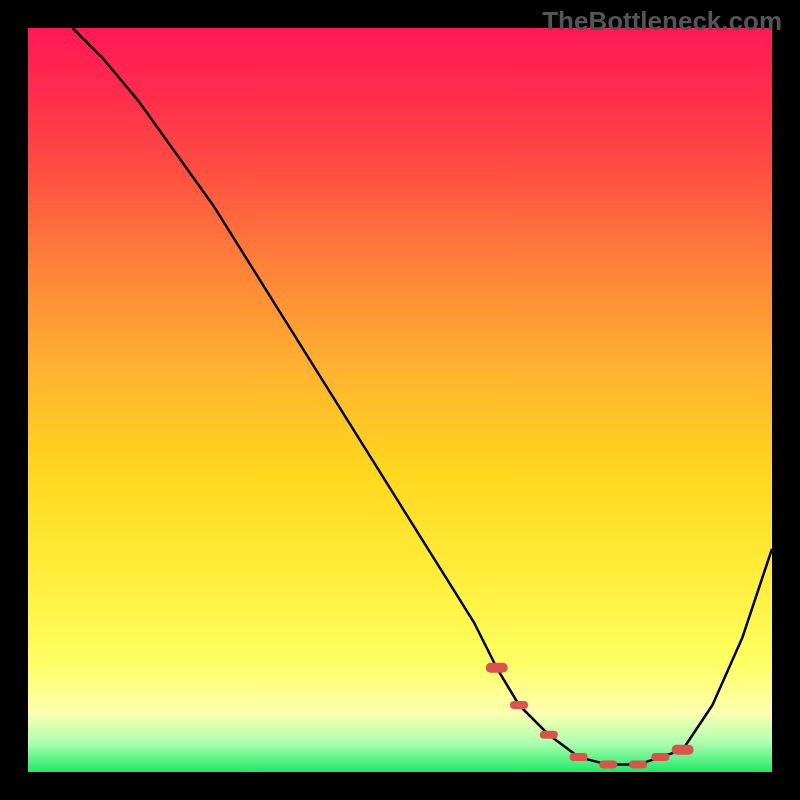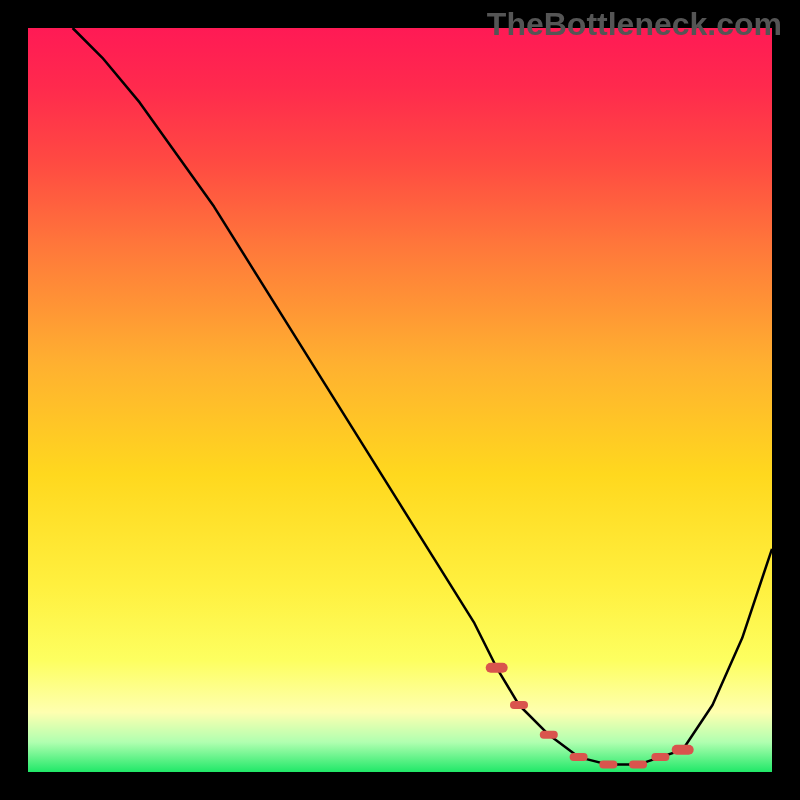--- a/index.html
+++ b/index.html
@@ -2,21 +2,21 @@
 <html><head>
 <meta charset="utf-8">
 <style>
   * { margin: 0; padding: 0; box-sizing: border-box; }
   body { width: 800px; height: 800px; background: #000; position: relative; overflow: hidden; }
   .watermark {
     position: absolute;
     top: 6px;
     right: 18px;
     font-family: Arial, Helvetica, sans-serif;
-    font-size: 32px;
+    font-size: 26px;
     font-weight: bold;
     color: #555;
     z-index: 10;
   }
   .plot-area {
     position: absolute;
     left: 28px;
     top: 28px;
     width: 744px;
     height: 744px;

